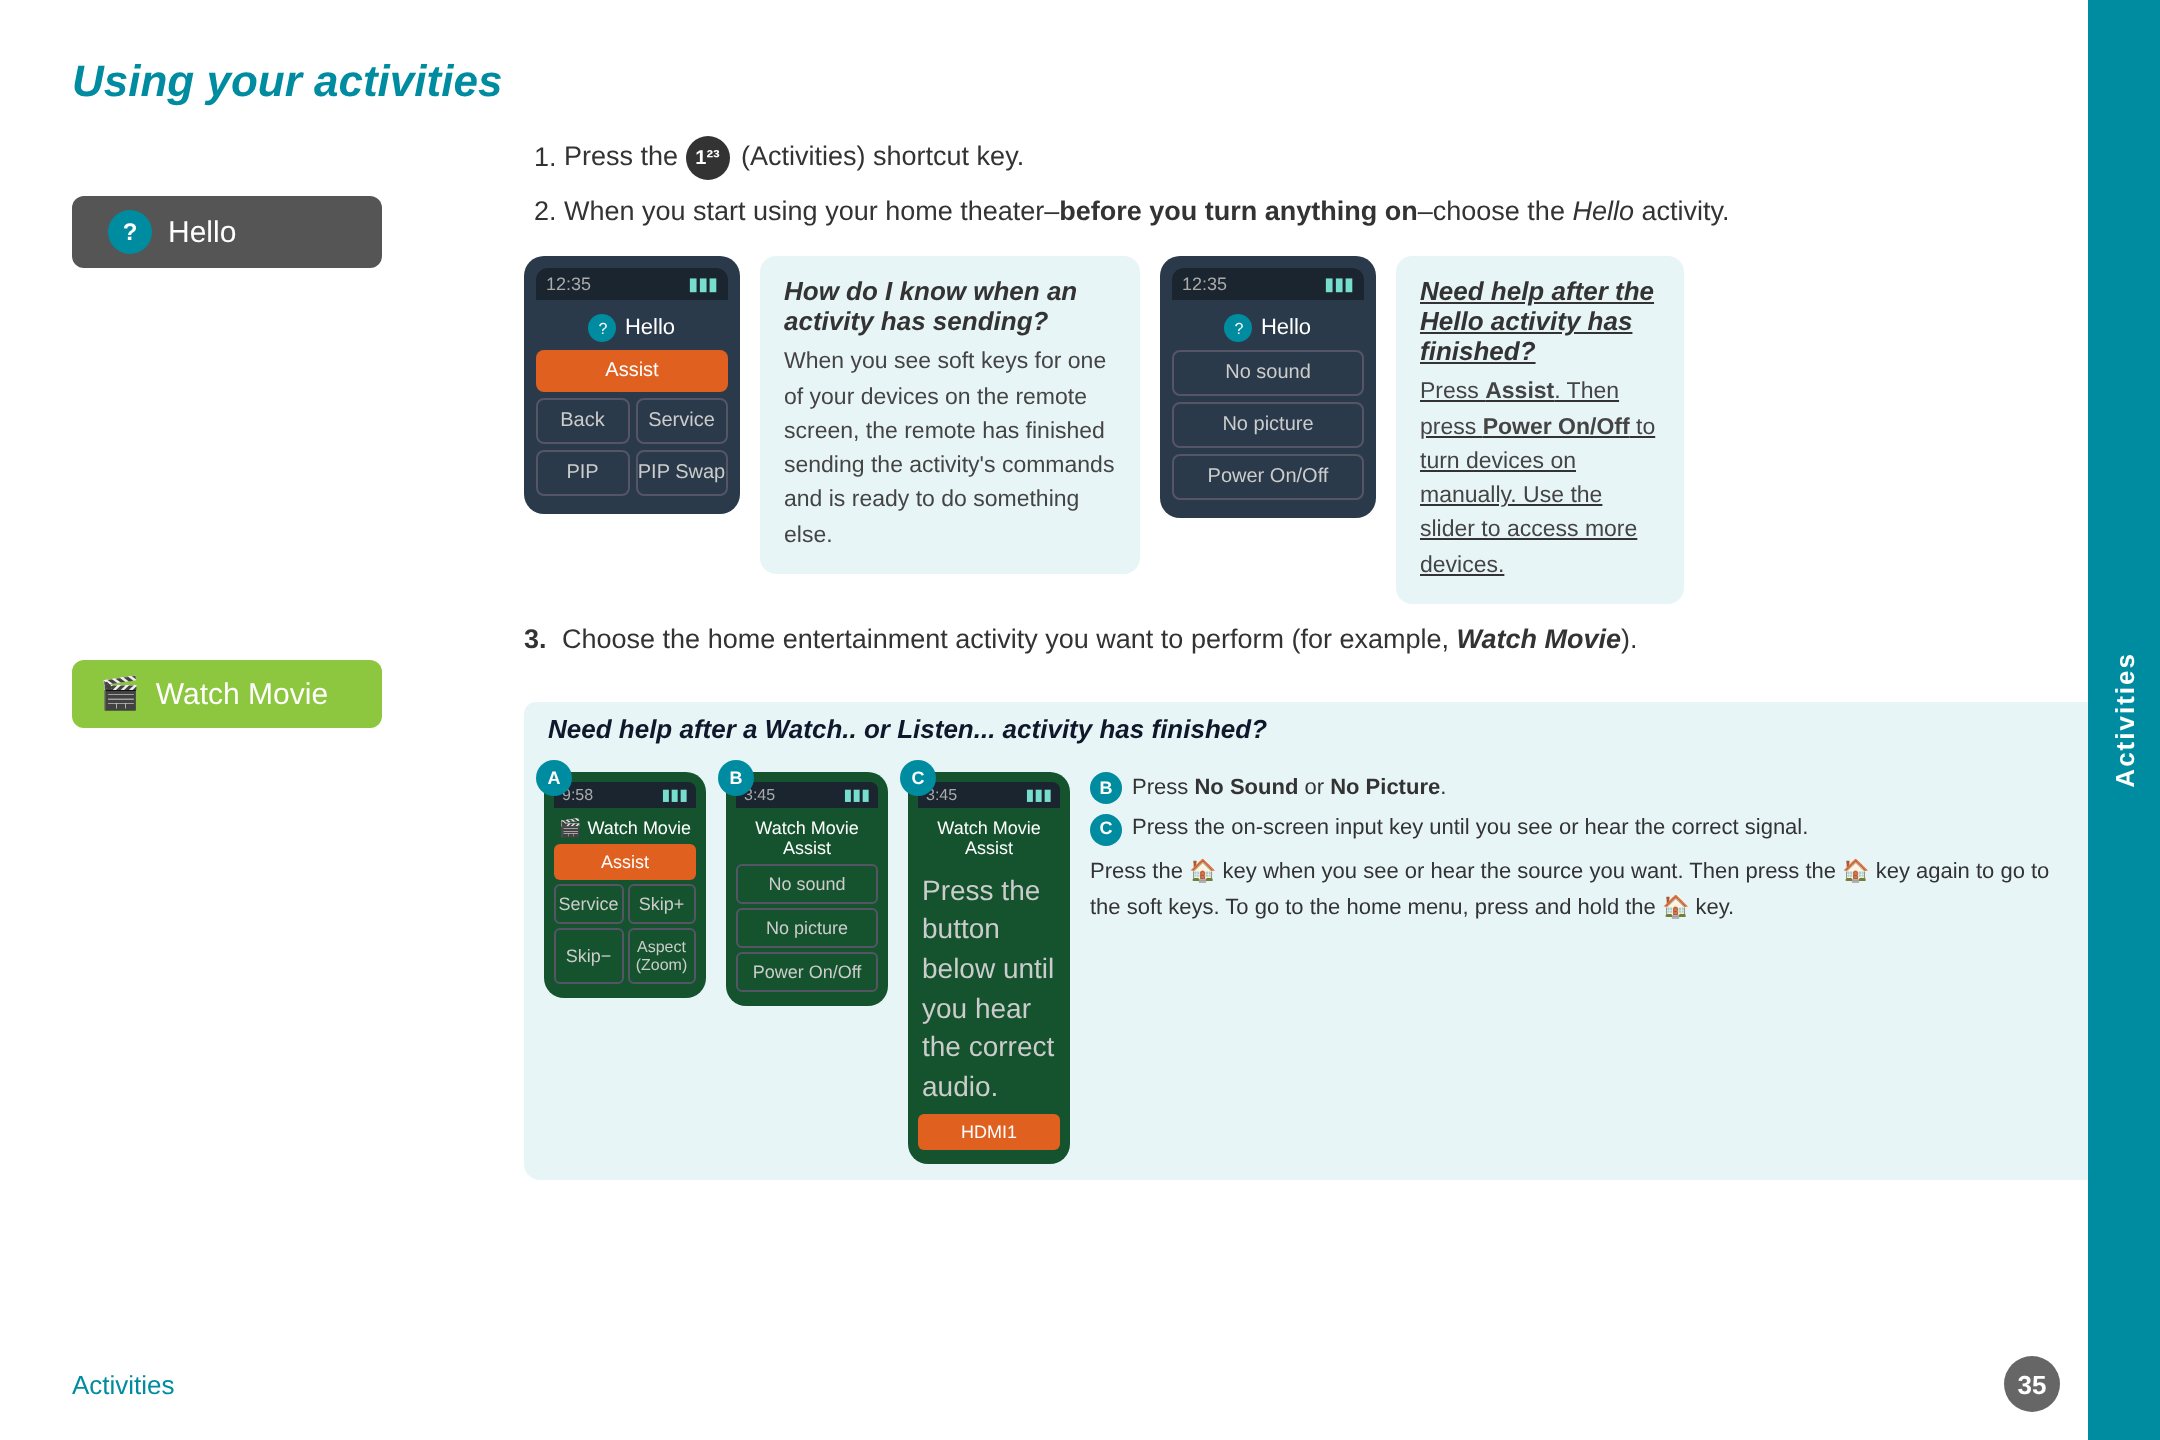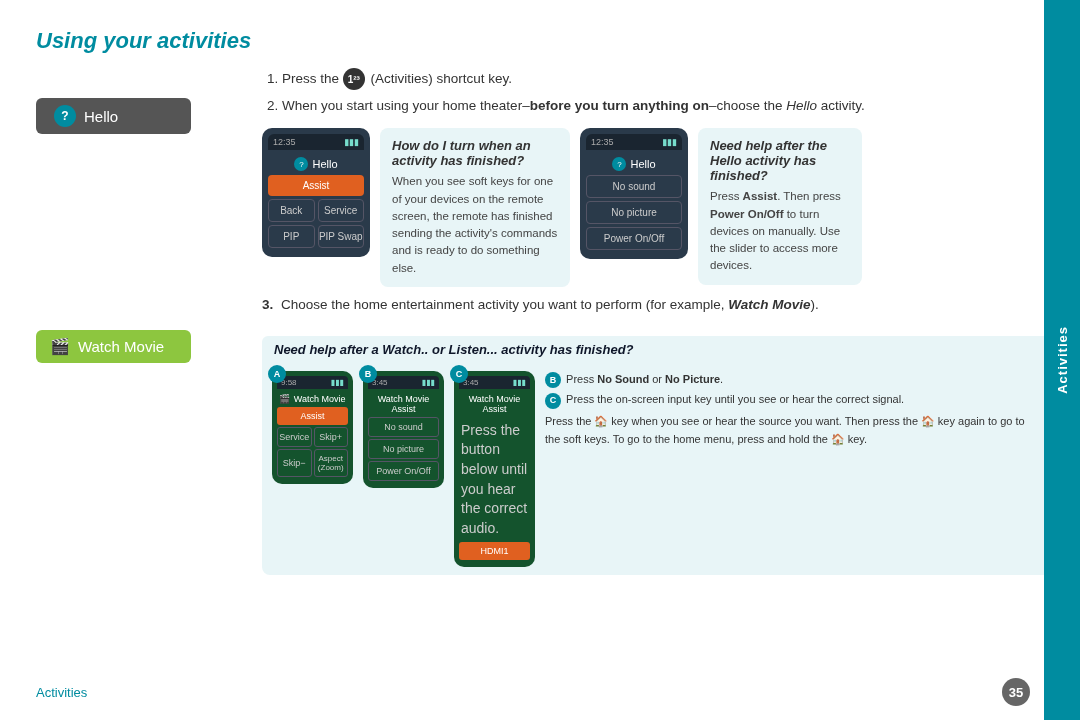--- a/index.html
+++ b/index.html
@@ -444,40 +444,40 @@
             <div class="device-btn-row">
               <button class="device-btn ghost">Back</button>
               <button class="device-btn ghost">Service</button>
             </div>
             <div class="device-btn-row">
               <button class="device-btn ghost">PIP</button>
               <button class="device-btn ghost">PIP Swap</button>
             </div>
           </div>
           <div class="tip-box" style="width:190px;">
-            <div class="tip-title">How do I turn when an activity has finished?</div>
+            <div class="tip-title">How do I know when an activity has sending?</div>
             <p>When you see soft keys for one of your devices on the remote screen, the remote has finished sending the activity's commands and is ready to do something else.</p>
           </div>
         </div>
 
         <div class="device-panel-wrap">
           <div class="device-box">
             <div class="device-header">
               <span class="time">12:35</span>
               <span class="battery">▮▮▮</span>
             </div>
             <div class="device-label">
               <span style="width:14px;height:14px;border-radius:50%;background:#008ca0;display:inline-flex;align-items:center;justify-content:center;color:#fff;font-size:8px;">?</span>
               <span>Hello</span>
             </div>
             <button class="device-btn ghost">No sound</button>
             <button class="device-btn ghost">No picture</button>
             <button class="device-btn ghost">Power On/Off</button>
           </div>
-          <div class="tip-box" style="width:164px;">
+          <div class="tip-box" style="width:144px;text-decoration:underline;">
             <div class="tip-title">Need help after the Hello activity has finished?</div>
             <p>Press <b>Assist</b>. Then press <b>Power On/Off</b> to turn devices on manually. Use the slider to access more devices.</p>
           </div>
         </div>
 
       </div>
 
       <div class="step3-row">
         <div style="font-size:13.5px;">
           <span style="margin-right:4px; font-weight:bold;">3.</span>

